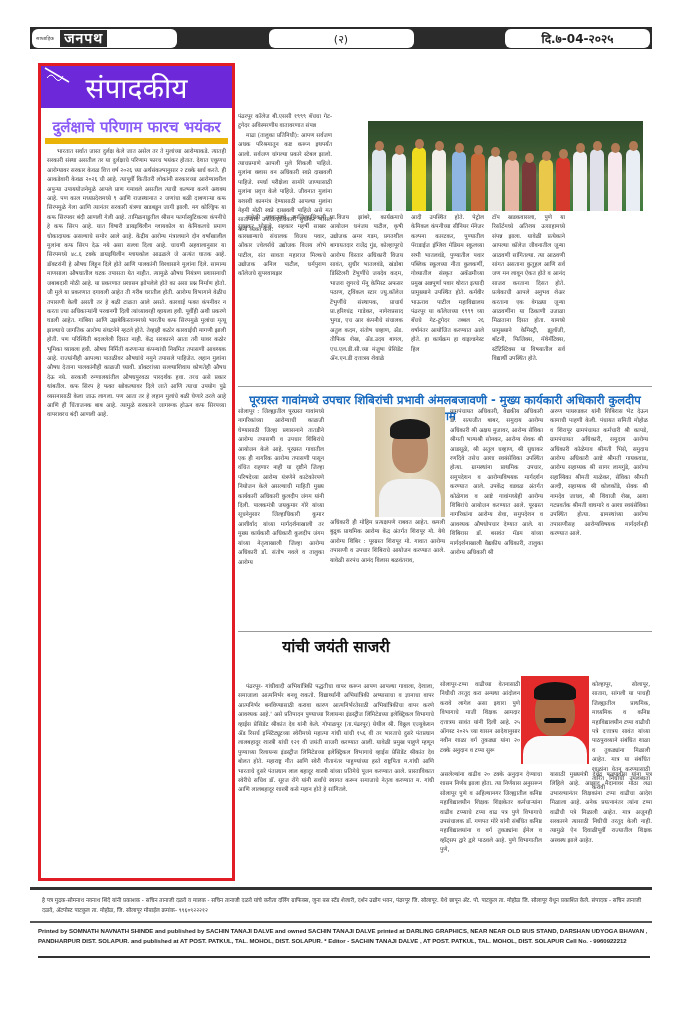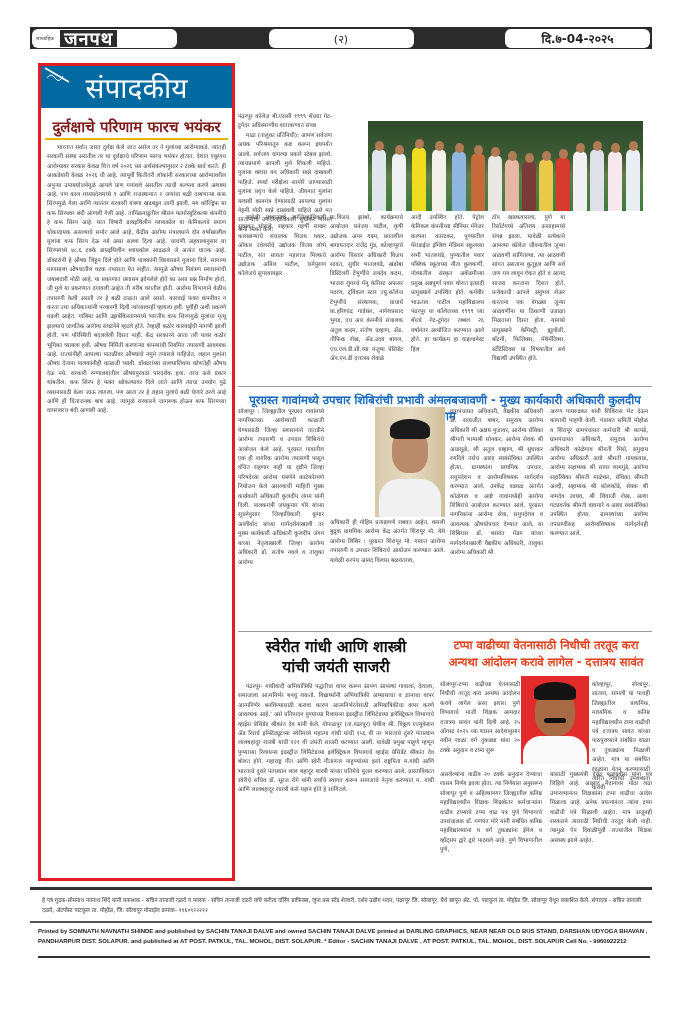--- a/index.html
+++ b/index.html
@@ -16,40 +16,40 @@
     background: #2b2b2b; display: flex; align-items: center; justify-content: space-between;
     padding: 0 2px;
   }
   .mh-pill {
     background: #fff; border-radius: 6px; height: 19px;
     display: flex; align-items: center; justify-content: center;
   }
   .mh-logo { width: 145px; justify-content: flex-start; padding-left: 4px; gap: 6px; }
   .mh-weekly { font-size: 5px; color: #333; }
   .mh-title {
-    background: #2b2b2b; color: #fff; font-weight: bold; font-size: 18px;
+    background: #2b2b2b; color: #fff; font-weight: bold; font-size: 14px;
     padding: 0 4px; height: 17px; line-height: 17px; letter-spacing: 1px;
   }
   .mh-page { width: 145px; font-size: 11px; }
   .mh-date { width: 145px; font-size: 12px; font-weight: bold; }
 
   
   .editorial {
     position: absolute; top: 63px; left: 8px; width: 197px; height: 818px;
     border: 3px solid #e21c24; background: #fff;
   }
   .ed-banner {
-    background: #0369a1; height: 42px; color: #fff;
+    background: #6d28d9; height: 42px; color: #fff;
     font-size: 28px; font-family: Liberation Serif, serif;
     display: flex; align-items: center; justify-content: center; position: relative;
   }
   .ed-pen { position: absolute; left: 2px; top: 0; width: 30px; height: 20px; }
   .ed-title {
-    margin: 4px 4px 0; border-bottom: 2px solid #eab308;
-    font-size: 15px; font-weight: bold; color: #7f1d1d; text-align: center; padding: 4px 0 2px;
+    margin: 4px 4px 0; border-bottom: 6px solid #eab308;
+    font-size: 15px; font-weight: bold; color: #8b5cf6; text-align: center; padding: 4px 0 2px;
     background: #fff;
   }
   .ed-body {
     padding: 3px 6px; font-size: 5.8px; line-height: 9.4px; color: #333; text-align: justify;
     text-indent: 10px;
   }
 
   
   .main-head {
     position: absolute; top: 58px; left: 208px; width: 414px;
@@ -198,29 +198,24 @@
       <div class="op-face"></div>
       <div class="op-hair"></div>
   </div>
   <div class="col-text s2-c2caption">अधिकारी ही मोहिम प्रत्यक्षपणे राबवत आहेत. कमली बुद्रुक प्राथमिक आरोग्य केंद्र अंतर्गत शिरापूर मो. येथे आरोग्य शिबिर : पूरग्रस्त शिरापूर मो. गावात आरोग्य तपासणी व उपचार शिबिराचे आयोजन करण्यात आले. यावेळी सरपंच आनंद विलास बळवंतराव,</div>
   <div class="col-text s2-c3">ग्रामपंचायत अधिकारी, वैद्यकीय अधिकारी डॉ. सत्यजीत बाबर, समुदाय आरोग्य अधिकारी श्री अक्षय मुजावर, आरोग्य सेविका श्रीमती भाग्यश्री सोनकर, आरोग्य सेवक श्री आडसूळे, श्री अतुल चव्हाण, श्री सुधाकर रणदिवे तसेच आशा स्वयंसेविका उपस्थित होत्या. ग्रामस्थांना प्राथमिक उपचार, समुपदेशन व आरोग्यविषयक मार्गदर्शन करण्यात आले. उपकेंद्र वडवळ अंतर्गत कोळेगाव व आष्टे गावांमध्येही आरोग्य शिबिरांचे आयोजन करण्यात आले. पूरग्रस्त नागरिकांना आरोग्य सेवा, समुपदेशन व आवश्यक औषधोपचार देण्यात आले. या शिबिरास डॉ. बसवंत मॅडम यांच्या मार्गदर्शनाखाली वैद्यकीय अधिकारी, तालुका आरोग्य अधिकारी श्री</div>
   <div class="col-text s2-c4">अरुण पायरुडकर यांनी शिबिरास भेट देऊन कामाची पाहणी केली. पंचायत समिती मोहोळ व शिरापूर ग्रामपंचायत कर्मचारी श्री कापडे, ग्रामपंचायत अधिकारी, समुदाय आरोग्य अधिकारी कोळेगाव श्रीमती भिसे, समुदाय आरोग्य अधिकारी आष्टे श्रीमती गायकवाड, आरोग्य सहाय्यक श्री सागर लामगुंडे, आरोग्य सहाय्यिका श्रीमती माळेकर, सेविका श्रीमती अल्दी, सहाय्यक श्री कोलकोंडे, सेवक श्री नामदेव जाधव, श्री शिवाजी शेख, आशा गटप्रवर्तक श्रीमती वाघमारे व आशा स्वयंसेविका उपस्थित होत्या. ग्रामस्थांच्या आरोग्य तपासणीसह आरोग्यविषयक मार्गदर्शनही करण्यात आले.</div>
 
   <div class="rule" style="top:631px"></div>
 
   <div class="gandhi-head">
-    <div>स्वेरीत गांधी आणि शास्त्री</div>
     <div>यांची जयंती साजरी</div>
   </div>
   <div class="col-text gandhi-body" style="text-indent:8px">पंढरपूर- गांधीवादी अभियांत्रिकी पद्धतीचा वापर करून आपण आपल्या गावाला, देशाला, समाजाला आत्मनिर्भर बनवू शकतो. विद्यार्थ्यांनी अभियांत्रिकी अभ्यासाचा व ज्ञानाचा वापर आत्मनिर्भर बनविण्यासाठी करावा कारण आत्मनिर्भरतेसाठी अभियांत्रिकीचा वापर करणे आवश्यक आहे.' असे प्रतिपादन पुण्याच्या रिलायन्स इंडस्ट्रीज लिमिटेडच्या इलेक्ट्रिकल विभागाचे व्हाईस प्रेसिडेंट श्रीकांत देव यांनी केले. गोपाळपूर (ता.पंढरपूर) येथील श्री. विठ्ठल एज्युकेशन ॲड रिसर्च इन्स्टिट्यूटच्या स्वेरीमध्ये महात्मा गांधी यांची १५६ वी तर भारताचे दुसरे पंतप्रधान लालबहादूर शास्त्री यांची १२१ वी जयंती साजरी करण्यात आली. यावेळी प्रमुख पाहुणे म्हणून पुण्याच्या रिलायन्स इंडस्ट्रीज लिमिटेडच्या इलेक्ट्रिकल विभागाचे व्हाईस प्रेसिडेंट श्रीकांत देव बोलत होते. महाराष्ट्र गीत आणि स्वेरी गीतानंतर पाहुण्यांच्या हस्ते राष्ट्रपिता म.गांधी आणि भारताचे दुसरे पंतप्रधान लाल बहादूर शास्त्री यांच्या प्रतिमेचे पूजन करण्यात आले. प्रास्ताविकात स्वेरीचे सचिव डॉ. सूरज रोंगे यांनी सर्वांचे स्वागत करून समाजाचे नेतृत्व करण्यात म. गांधी आणि लालबहादूर शास्त्री कसे महान होते हे सांगितले.</div>
 
-  <div class="tappa-head">
-    <div>टप्पा वाढीच्या वेतनासाठी निधीची तरतूद करा</div>
-    <div>अन्यथा आंदोलन करावे लागेल - दत्तात्रय सावंत</div>
-  </div>
   <div class="col-text t-c1">सोलापूर-टप्पा वाढीच्या वेतनासाठी निधीची तरतूद करा अन्यथा आंदोलन करावे लागेल असा इशारा पुणे विभागाचे माजी शिक्षक आमदार दत्तात्रय सावंत यांनी दिली आहे. २५ ऑगस्ट २०२५ च्या शासन आदेशानुसार नवीन शाळा वर्ग तुकड्या यांना २० टक्के अनुदान व टप्पा सुरू</div>
   <div class="leader-photo">
     <div class="lp-shirt"></div>
       <div class="lp-face"></div>
       <div class="lp-hair"></div>
       <div class="lp-mous"></div>
   </div>
   <div class="col-text t-c2">कोल्हापूर, सोलापूर, सातारा, सांगली या पाचही जिल्ह्यातील प्राथमिक, माध्यमिक व कनिष्ठ महाविद्यालयीन टप्पा वाढीची पत्रे दत्तात्रय सावंत यांच्या पाठपुराव्याने संबंधित शाळा व तुकड्यांना मिळाली आहेत. मात्र या संबंधित शाळांना वेतन करण्यासाठी त्वरित निधीची उपलब्धता करावी</div>
   <div class="t-bottom">
     <div class="c">असलेल्यांना वाढीव २० टक्के अनुदान देण्याचा शासन निर्णय झाला होता. त्या निर्णयास अनुसरून सोलापूर पुणे व अहिल्यानगर जिल्ह्यातील कनिष्ठ महाविद्यालयीन शिक्षक शिक्षकेतर कर्मचाऱ्यांना वाढीव टप्प्याचे टप्पा वाढ पत्र पुणे विभागाचे उपसंचालक डॉ. गणपत मोरे यांनी संबंधित कनिष्ठ महाविद्यालयांना व वर्ग तुकड्यांना ईमेल व व्हॉट्सप द्वारे द्वारे पाठवले आहे. पुणे विभागातील पुणे,</div>

